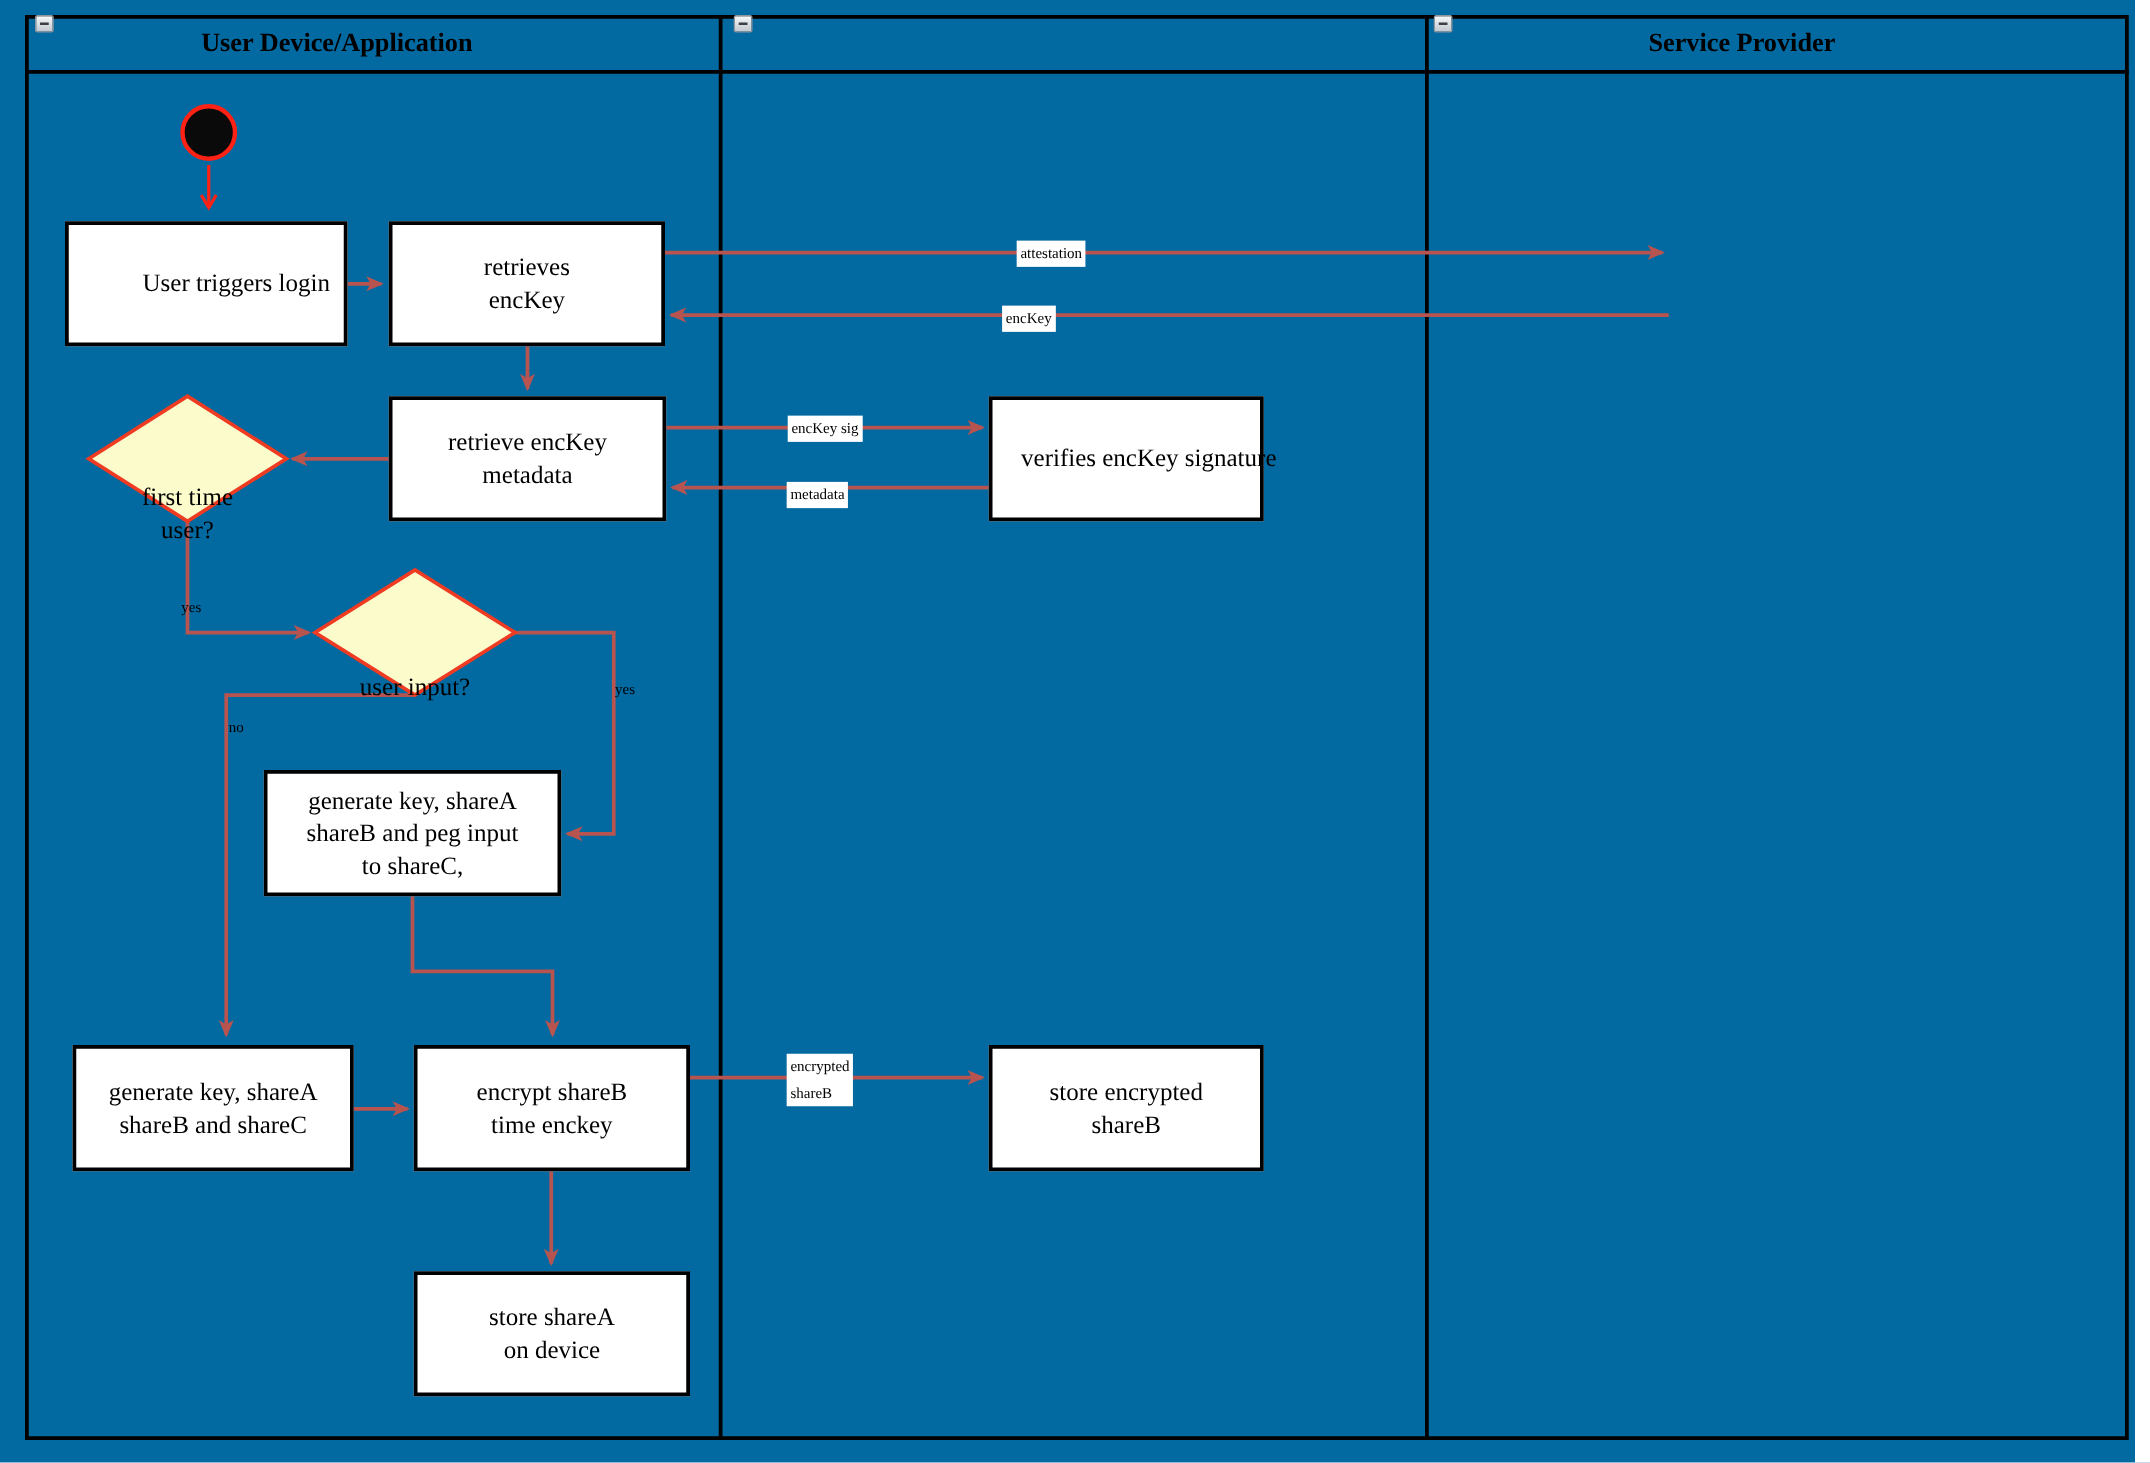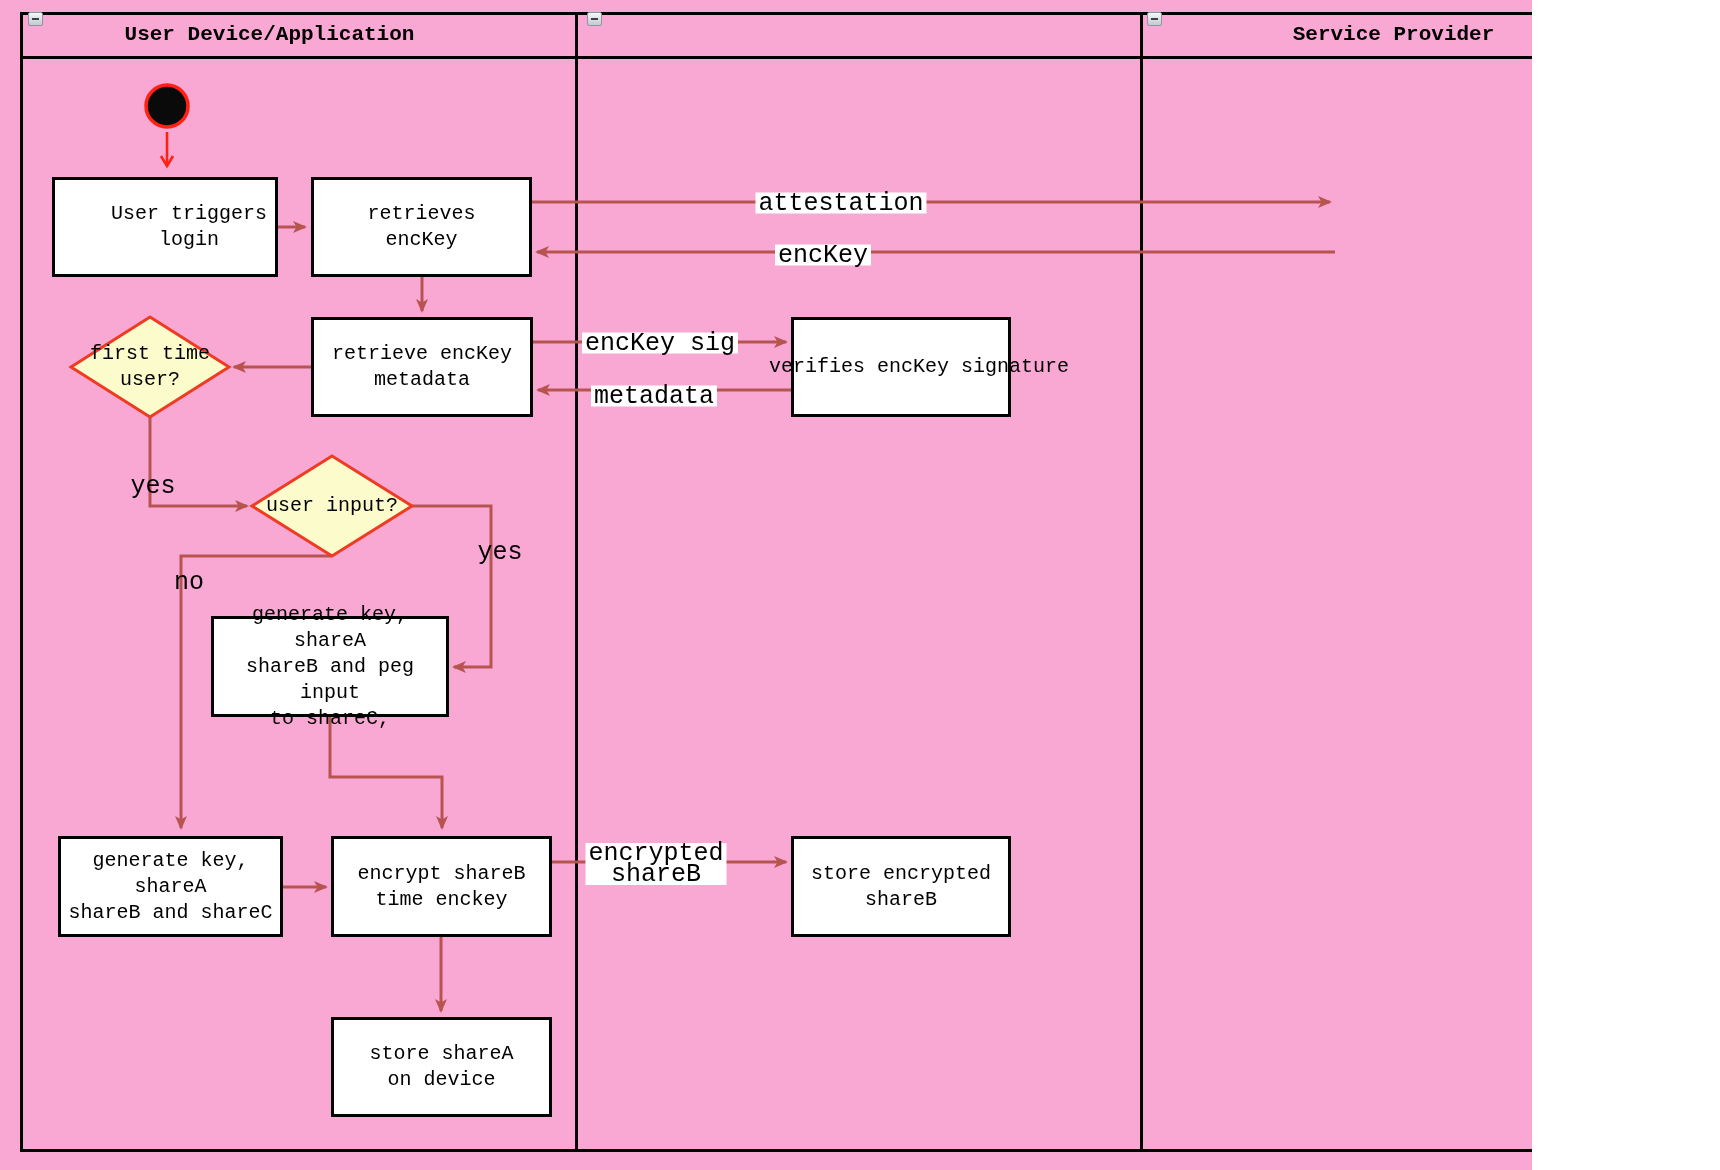--- a/index.html
+++ b/index.html
@@ -1,41 +1,41 @@
 <!DOCTYPE html>
 <html><head>
 <meta charset="utf-8">
 <style>
   html,body{margin:0;padding:0;background:#ffffff;}
   .canvas{
-    position:relative;width:1532px;height:1170px;background:#f9a8d4;
-    font-family:Liberation Mono, monospace;color:#000;overflow:hidden;
+    position:relative;width:1708px;height:1170px;background:#0369a1;
+    font-family:Liberation Serif, serif;color:#000;overflow:hidden;
   }
   
   .pool-border{position:absolute;left:20px;top:12px;width:1683px;height:1140px;
     border:3px solid #000;box-sizing:border-box;}
   .lane-divider{position:absolute;top:12px;height:1140px;width:3px;background:#000;}
   .header-underline{position:absolute;left:20px;top:56px;width:1683px;height:3px;background:#000;}
   .lane-header{position:absolute;top:12px;height:45px;display:flex;align-items:center;justify-content:center;}
   .lane-title{font-size:21px;font-weight:bold;transform:translateX(-28px);white-space:nowrap;}
   .collapse-btn{position:absolute;top:12px;width:15px;height:14px;
     background:linear-gradient(180deg,#f8fafb 0%,#dde2e6 45%,#c3c9cf 100%);
     border:1px solid #8e959c;border-radius:2px;box-sizing:border-box;
     display:flex;align-items:center;justify-content:center;}
   .collapse-btn .dash{width:7px;height:2px;background:#3a4046;}
   
   .node{position:absolute;background:#fff;border:3px solid #000;box-sizing:border-box;
     display:flex;align-items:center;justify-content:center;text-align:center;}
   .node-label{font-size:20px;line-height:26px;white-space:pre-line;}
   .node.nowrap .node-label{white-space:nowrap;}
   
   .diamond-label{position:absolute;transform:translate(-50%,-50%);text-align:center;
-    font-size:20px;line-height:26px;white-space:pre-line;}
-  .edge-label{position:absolute;transform:translate(-50%,-50%);text-align:center;
-    font-size:25px;line-height:21px;white-space:pre-line;background:#fff;padding:0 3px;}
+    font-size:20px;line-height:26px;white-space:pre-line;margin-top:44px;}
+  .edge-label{position:absolute;transform:translate(-50%,-50%);
+    font-size:12px;line-height:21px;white-space:pre-line;background:#fff;padding:0 3px;}
   .edge-label.bare{background:transparent;padding:0;}
   svg.wires{position:absolute;left:0;top:0;}
 </style>
 </head>
 <body>
 
 <div class="canvas">
 
   <div class="pool-border"></div>
   <div class="lane-divider" style="left:575px;"></div>

